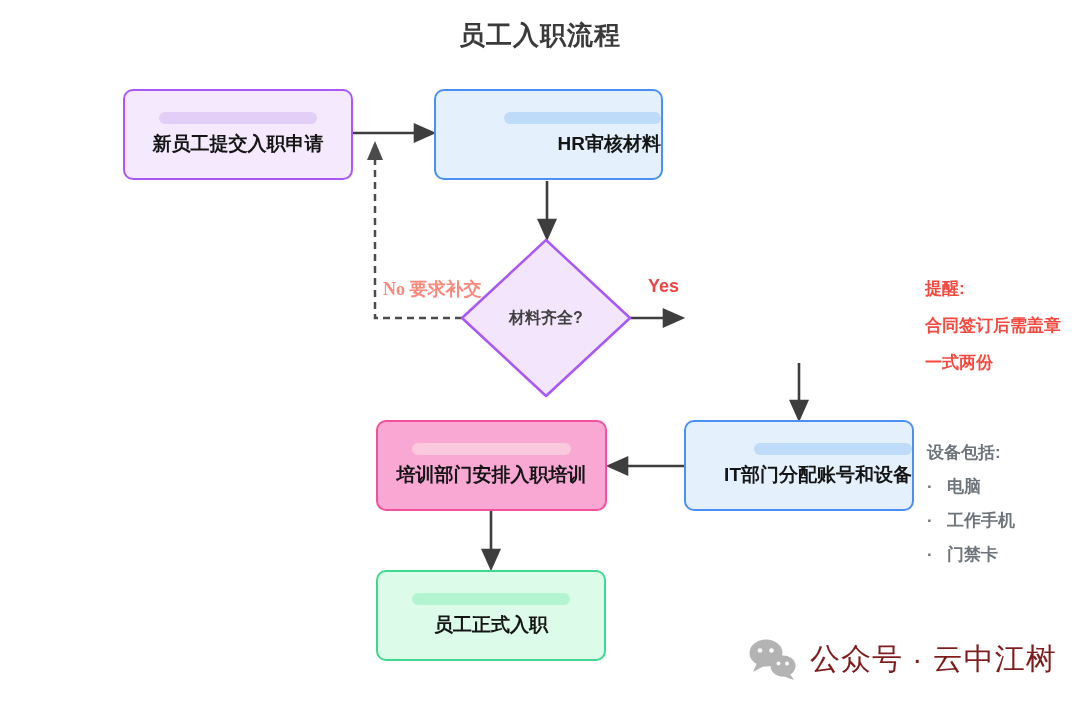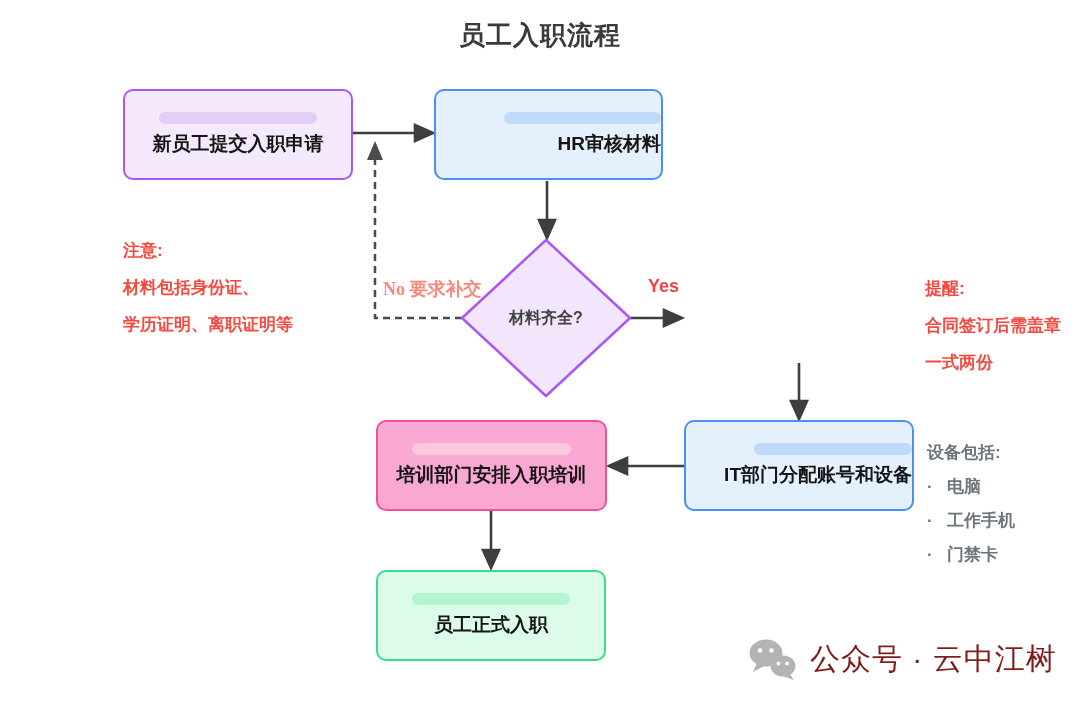--- a/index.html
+++ b/index.html
@@ -102,25 +102,20 @@
   </div>
 
   <div class="node green" style="left:376px;top:570px;width:230px;height:91px">
     <div class="pill"></div>
     <div class="node-label">员工正式入职</div>
   </div>
 
   <div class="edge-label no">No 要求补交</div>
   <div class="edge-label yes">Yes</div>
 
-  <div class="note red-note" style="left:123px;top:232px">
-    <div>注意:</div>
-    <div>材料包括身份证、</div>
-    <div>学历证明、离职证明等</div>
-  </div>
 
   <div class="note red-note" style="left:925px;top:270px">
     <div>提醒:</div>
     <div>合同签订后需盖章</div>
     <div>一式两份</div>
   </div>
 
   <div class="note gray-note" style="left:927px;top:436px">
     <div>设备包括:</div>
     <div class="bullet-row">

